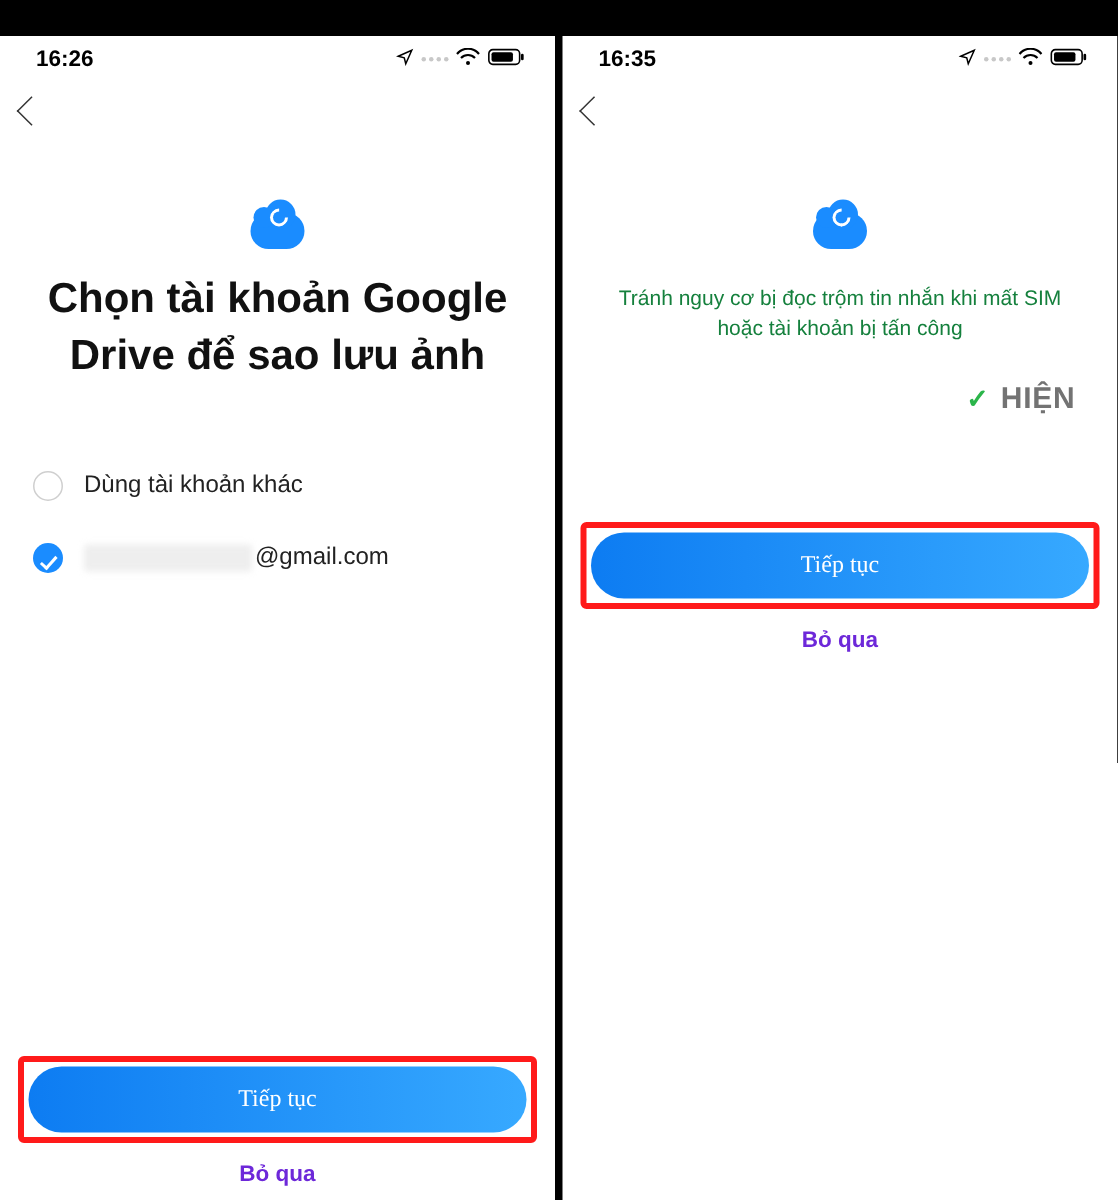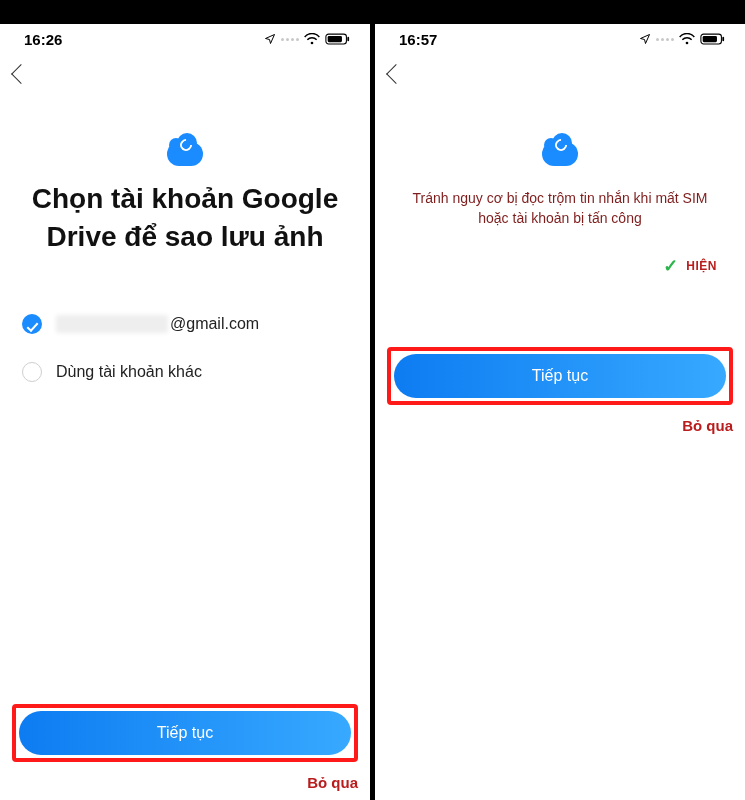--- a/index.html
+++ b/index.html
@@ -16,40 +16,40 @@
   .backrow { height: 40px; display: flex; align-items: center; padding-left: 14px; }
   .chev { width: 14px; height: 14px; border-left: 1.6px solid #333; border-bottom: 1.6px solid #333; transform: rotate(45deg); }
   
   .cloudwrap { display: flex; justify-content: center; margin-top: 48px; margin-bottom: 14px; }
   .cloud { width: 36px; height: 24px; background: #1a8cff; border-radius: 14px; position: relative; }
   .cloud::before { content: ""; position: absolute; width: 20px; height: 20px; background: #1a8cff; border-radius: 50%; top: -9px; left: 10px; }
   .cloud::after { content: ""; position: absolute; width: 14px; height: 14px; background: #1a8cff; border-radius: 50%; top: -4px; left: 2px; }
   .cloud .swirl { position: absolute; top: -3px; left: 13px; width: 12px; height: 12px; border: 2px solid #fff; border-radius: 50%; border-right-color: transparent; transform: rotate(-45deg); z-index: 2; }
   
   h1.title { font-size: 28px; font-weight: 600; text-align: center; padding: 0 28px; line-height: 1.35; color: #111; }
-  p.sub { font-size: 14px; text-align: center; color: #7f1d1d; padding: 8px 24px 0; line-height: 1.45; }
+  p.sub { font-size: 14px; text-align: center; color: #15803d; padding: 8px 24px 0; line-height: 1.45; }
   
   .accts { margin-top: 44px; padding: 0 22px; }
   .acct { display: flex; align-items: center; gap: 14px; height: 48px; }
   .radio { width: 20px; height: 20px; border-radius: 50%; flex-shrink: 0; }
   .radio.checked { background: #1a8cff; position: relative; }
   .radio.checked::after { content: ""; position: absolute; left: 5px; top: 9px; width: 9px; height: 4px; border-left: 2px solid #fff; border-bottom: 2px solid #fff; transform: rotate(-48deg); }
   .radio.empty { border: 1.6px solid #cfcfcf; }
   .acct-label { font-size: 16px; color: #222; flex: 1; display: flex; align-items: center; }
   .redact { display: inline-block; width: 112px; height: 18px; background: #eee; margin-right: 2px; border-radius: 2px; filter: blur(2px); }
   
   .pw-toggle { display: flex; justify-content: flex-end; align-items: center; gap: 8px; padding: 26px 28px 0; }
   .chk { color: #2bb54a; font-size: 18px; font-weight: 700; }
-  .pw-toggle .lbl { color: #b91c1c; font-size: 12px; font-weight: 600; letter-spacing: 0.5px; }
+  .pw-toggle .lbl { color: #737373; font-size: 20px; font-weight: 600; letter-spacing: 0.5px; }
   
   .bottom { margin-top: auto; padding: 0 12px 10px; }
   .bottom2 { margin-top: 70px; padding: 0 12px 10px; }
   .btn-outline { border: 4px solid #ff1a1a; padding: 3px; border-radius: 4px; }
-  .btn { height: 44px; border-radius: 22px; background: linear-gradient(90deg, #0d7cf2 0%, #37a9ff 100%); color: #fff; font-size: 16px; font-weight: 500; display: flex; align-items: center; justify-content: center; cursor: pointer; }
-  .skip { text-align: right; font-size: 15px; font-weight: 600; color: #b91c1c; margin-top: 12px; cursor: pointer; }
+  .btn { height: 44px; border-radius: 22px; background: linear-gradient(90deg, #0d7cf2 0%, #37a9ff 100%); color: #fff; font-size: 16px; font-weight: 500; display: flex; align-items: center; justify-content: center; cursor: pointer; font-family: Liberation Serif, serif; }
+  .skip { text-align: center; font-size: 15px; font-weight: 600; color: #6d28d9; margin-top: 12px; cursor: pointer; }
   
   .homebar { height: 5px; width: 130px; background: #000; border-radius: 3px; margin: 14px auto 4px; }
 </style>
 </head>
 <body>
 
 <div class="wrap">
 
   <div class="phone">
     <div class="status">
@@ -90,46 +90,46 @@
     <div class="cloudwrap">
       <div class="cloud">
           <span class="swirl"></span>
         </div>
     </div>
 
     <h1 class="title">Chọn tài khoản Google Drive để sao lưu ảnh</h1>
 
     <div class="accts">
       <div class="acct">
+        <span class="radio empty"></span>
+        <span class="acct-label">Dùng tài khoản khác</span>
+      </div>
+      <div class="acct">
         <span class="radio checked"></span>
         <span class="acct-label">
           <span class="redact"></span>
             <span>@gmail.com</span>
         </span>
-      </div>
-      <div class="acct">
-        <span class="radio empty"></span>
-        <span class="acct-label">Dùng tài khoản khác</span>
       </div>
     </div>
 
     <div class="bottom">
       <div class="btn-outline">
         <div class="btn">Tiếp tục</div>
       </div>
       <div class="skip">Bỏ qua</div>
       <div class="homebar"></div>
     </div>
   </div>
 
   <div class="sep"></div>
 
   <div class="phone">
     <div class="status">
-      <span>16:57</span>
+      <span>16:35</span>
       <span class="right">
         <span>
           <svg width="12" height="12" viewBox="0 0 24 24">
               <path d="M3 11l18-8-8 18-2-8-8-2z" fill="none" stroke="#000" stroke-width="2"></path>
             </svg>
         </span>
         <span class="dots">
             <span></span>
             <span></span>
             <span></span>

